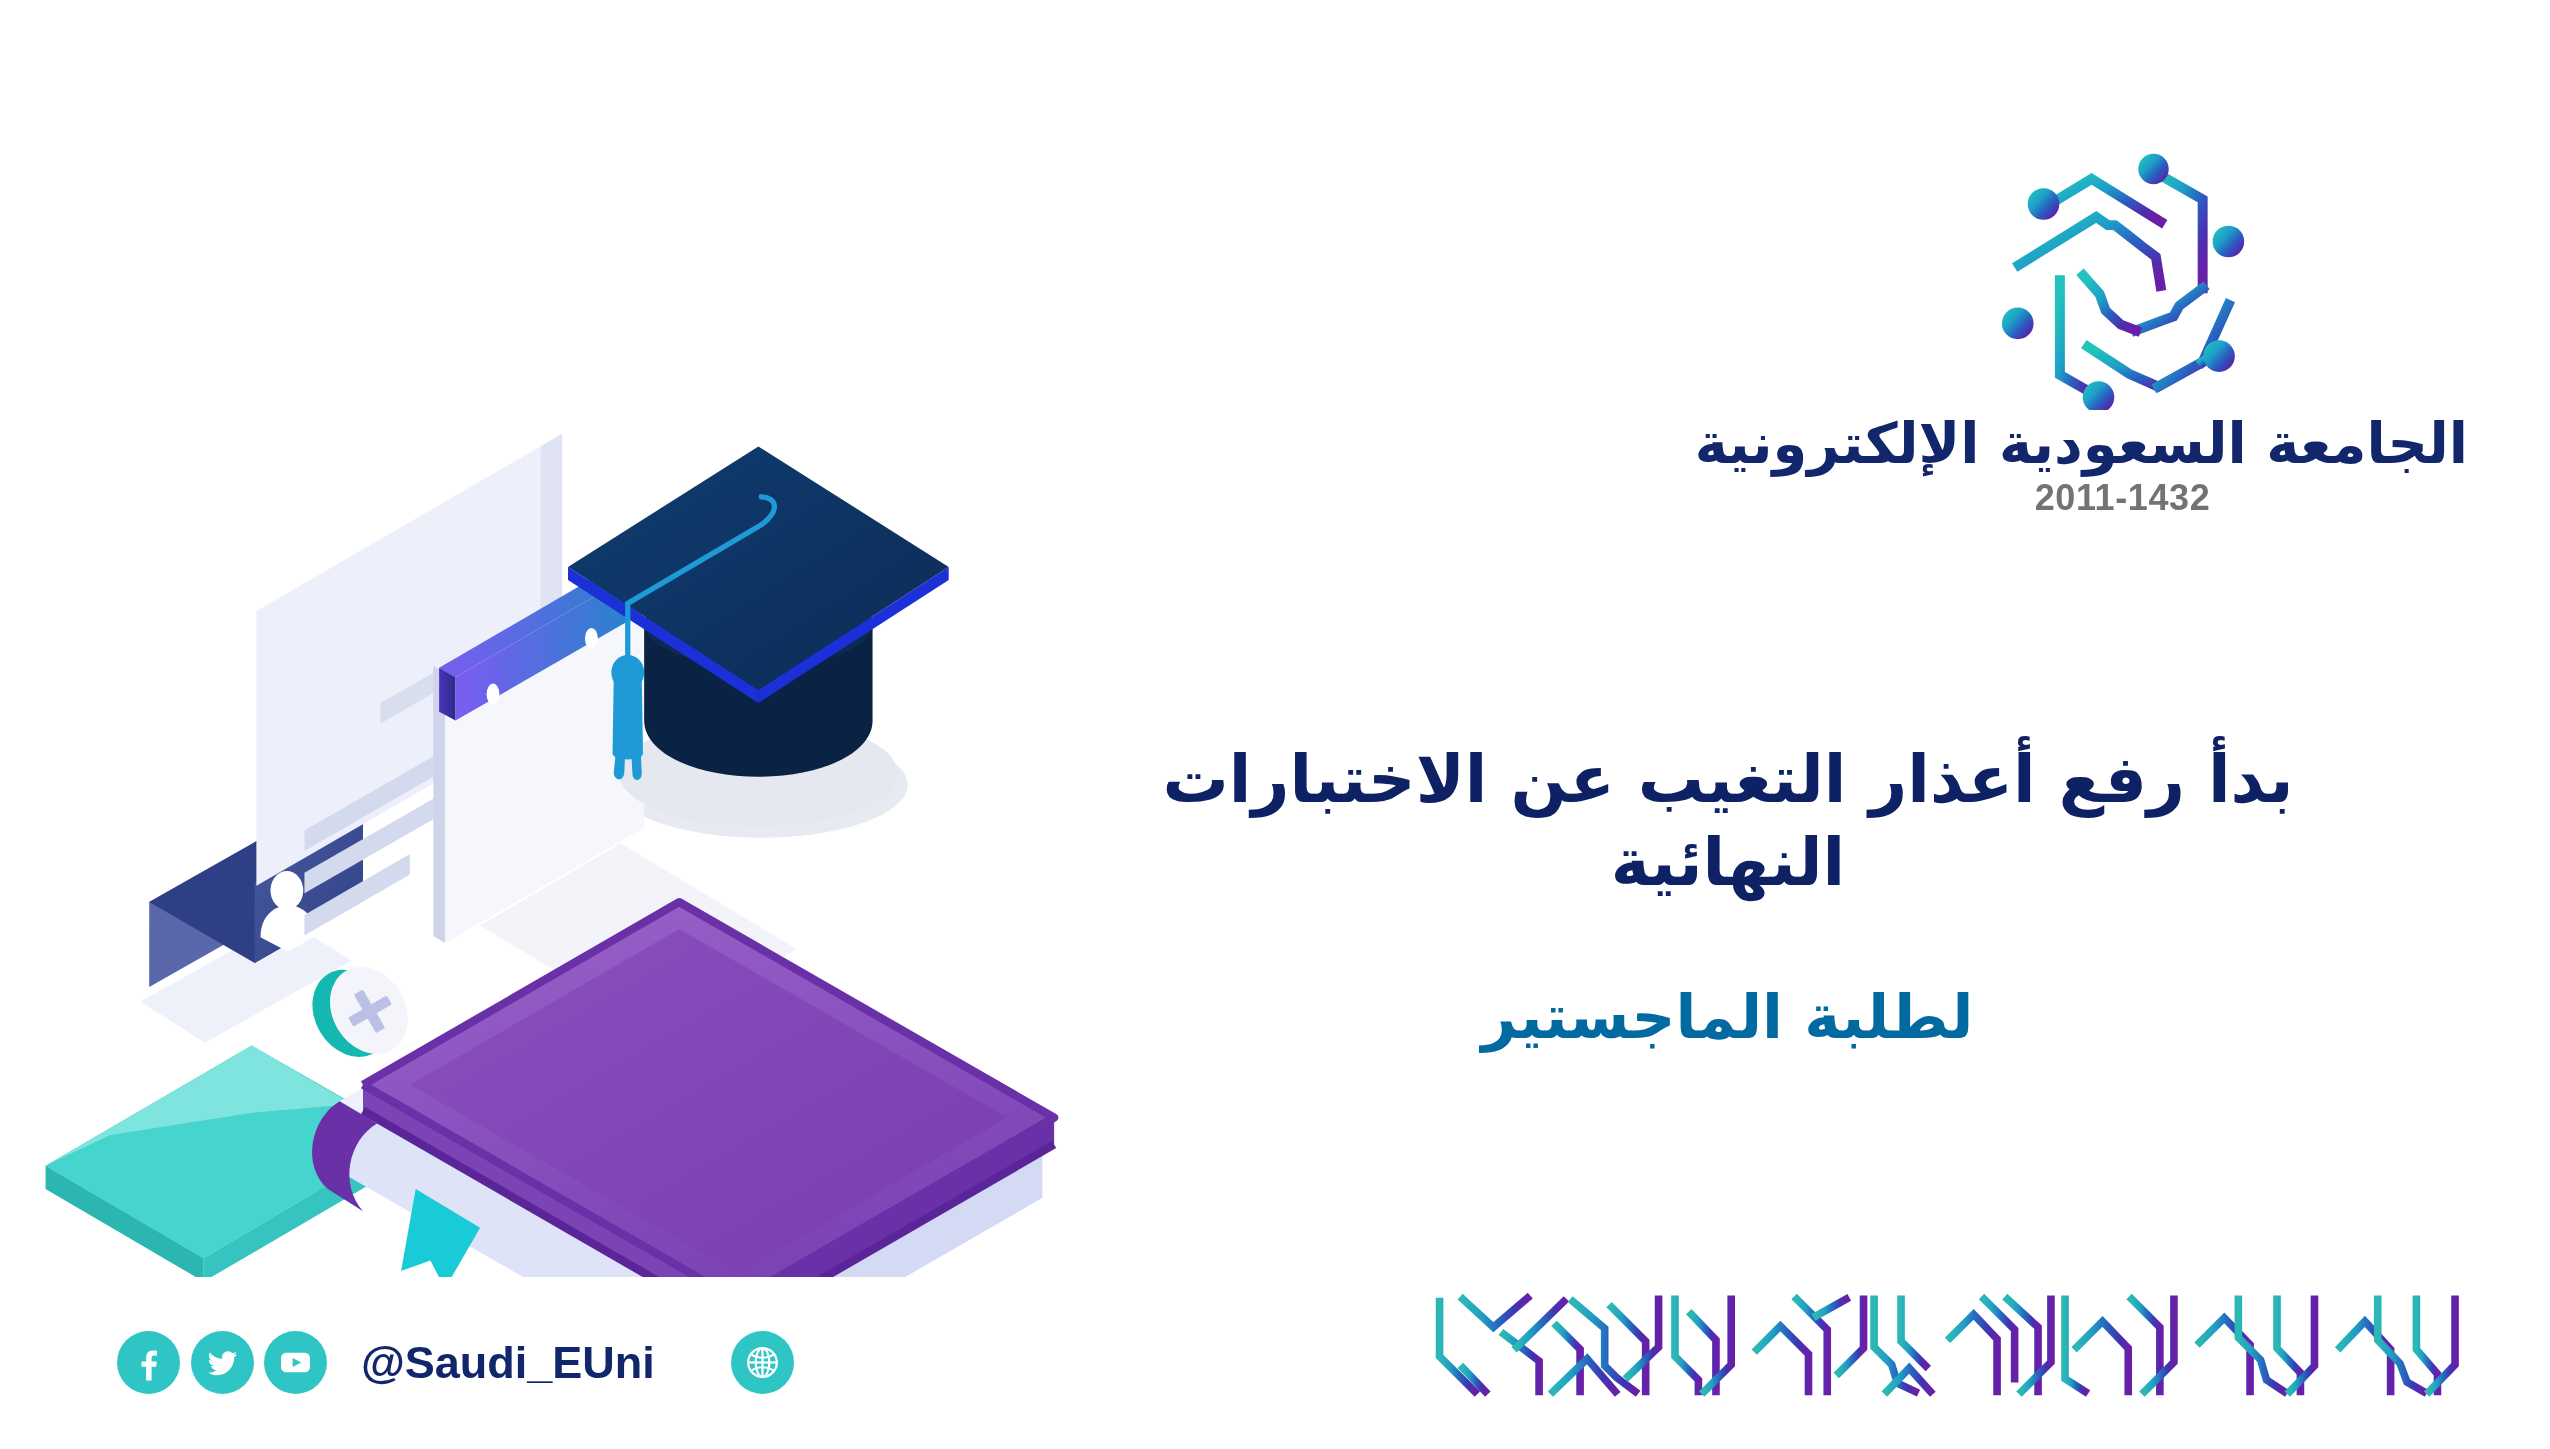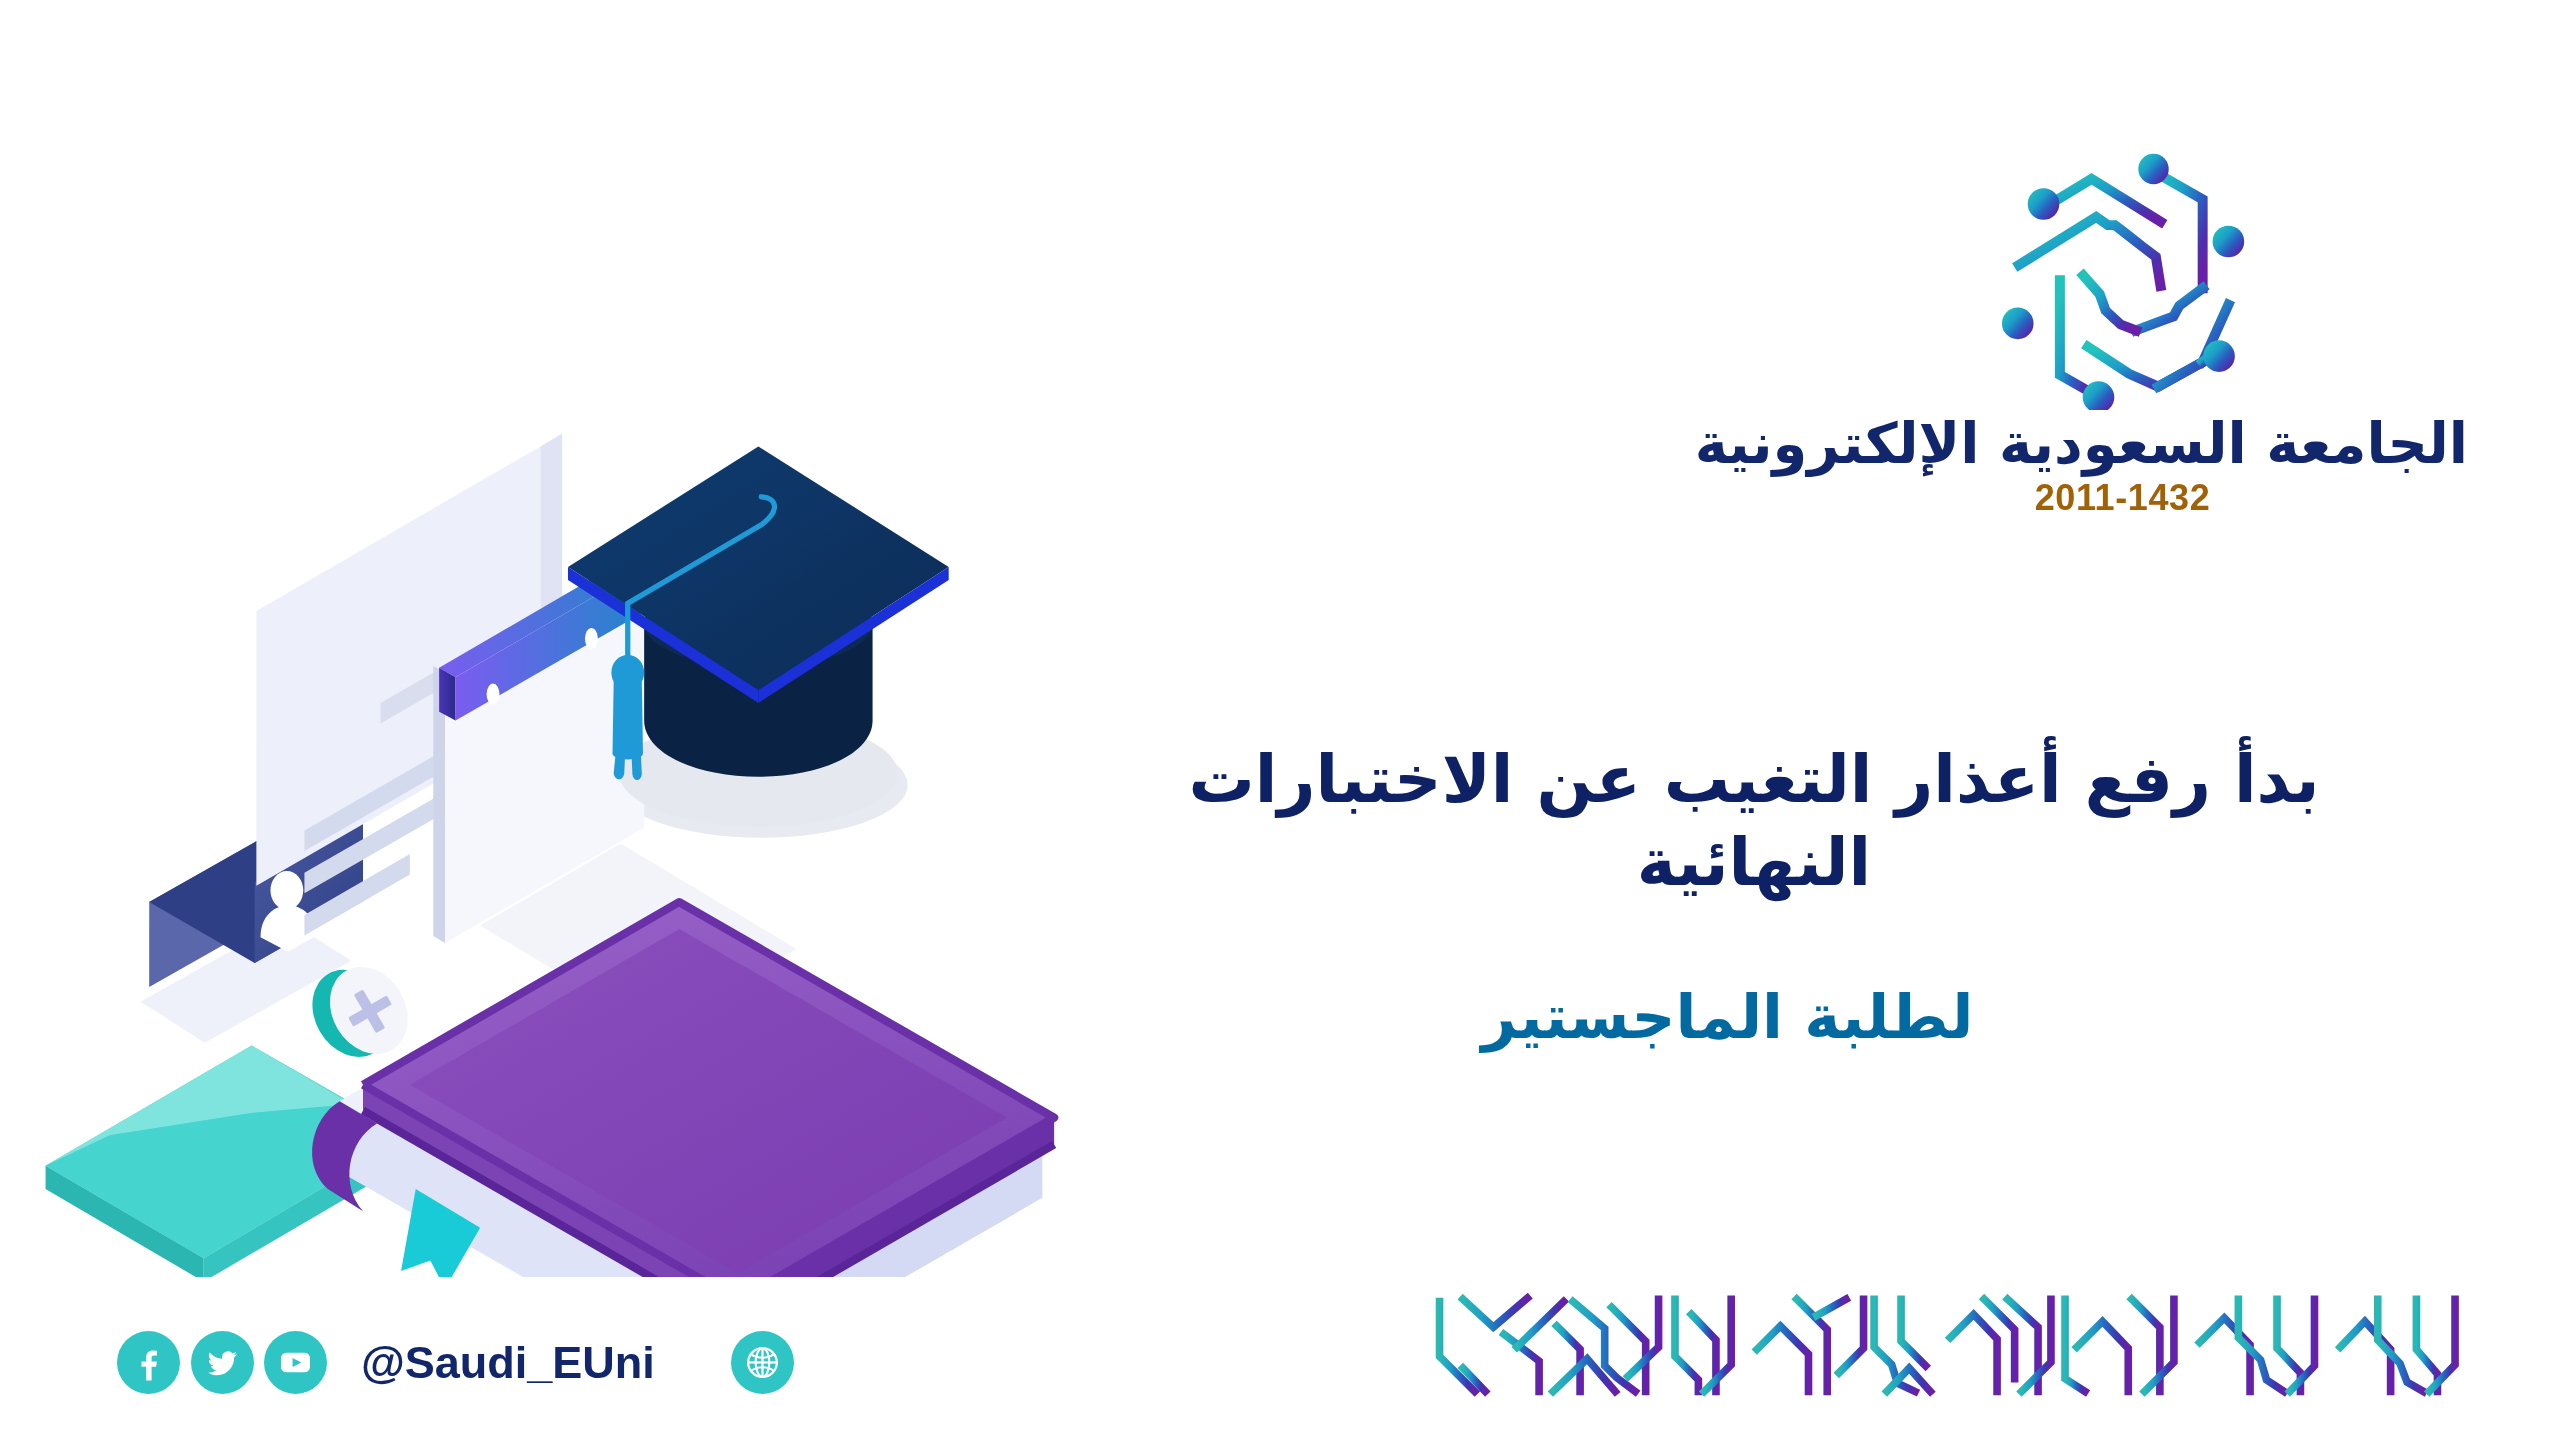--- a/index.html
+++ b/index.html
@@ -18,27 +18,27 @@
     font-size:56px;font-weight:700;color:#12266b;line-height:1.05;
     margin-top:4.7px;letter-spacing:0px;white-space:nowrap;direction:rtl;
     font-family:"DejaVu Sans","Liberation Sans",sans-serif;
   }
   .logo-en{
     font-size:45px;font-weight:700;color:#12266b;letter-spacing:0.9px;
     line-height:1.08;margin-top:1.2px;white-space:nowrap;direction:ltr;
     font-family:"Liberation Sans",sans-serif;
   }
   .logo-year{
-    font-size:36px;font-weight:700;color:#a16207;letter-spacing:0.6px;
+    font-size:36px;font-weight:700;color:#737373;letter-spacing:0.6px;
     margin-top:3.5px;direction:ltr;font-family:"Liberation Sans",sans-serif;
   }
 
   
   .headline{
-    position:absolute;top:739px;right:222px;width:1148px;text-align:center;
+    position:absolute;top:739px;right:248px;width:1148px;text-align:center;
     font-size:66px;font-weight:700;color:#0d2164;direction:rtl;line-height:1.25;
     font-family:"DejaVu Sans","Liberation Sans",sans-serif;
   }
   .subtitle{
     position:absolute;top:979px;right:515px;width:615px;text-align:center;
     font-size:61px;font-weight:700;color:#0369a1;direction:rtl;line-height:1.25;
     font-family:"DejaVu Sans","Liberation Sans",sans-serif;
   }
 
   

